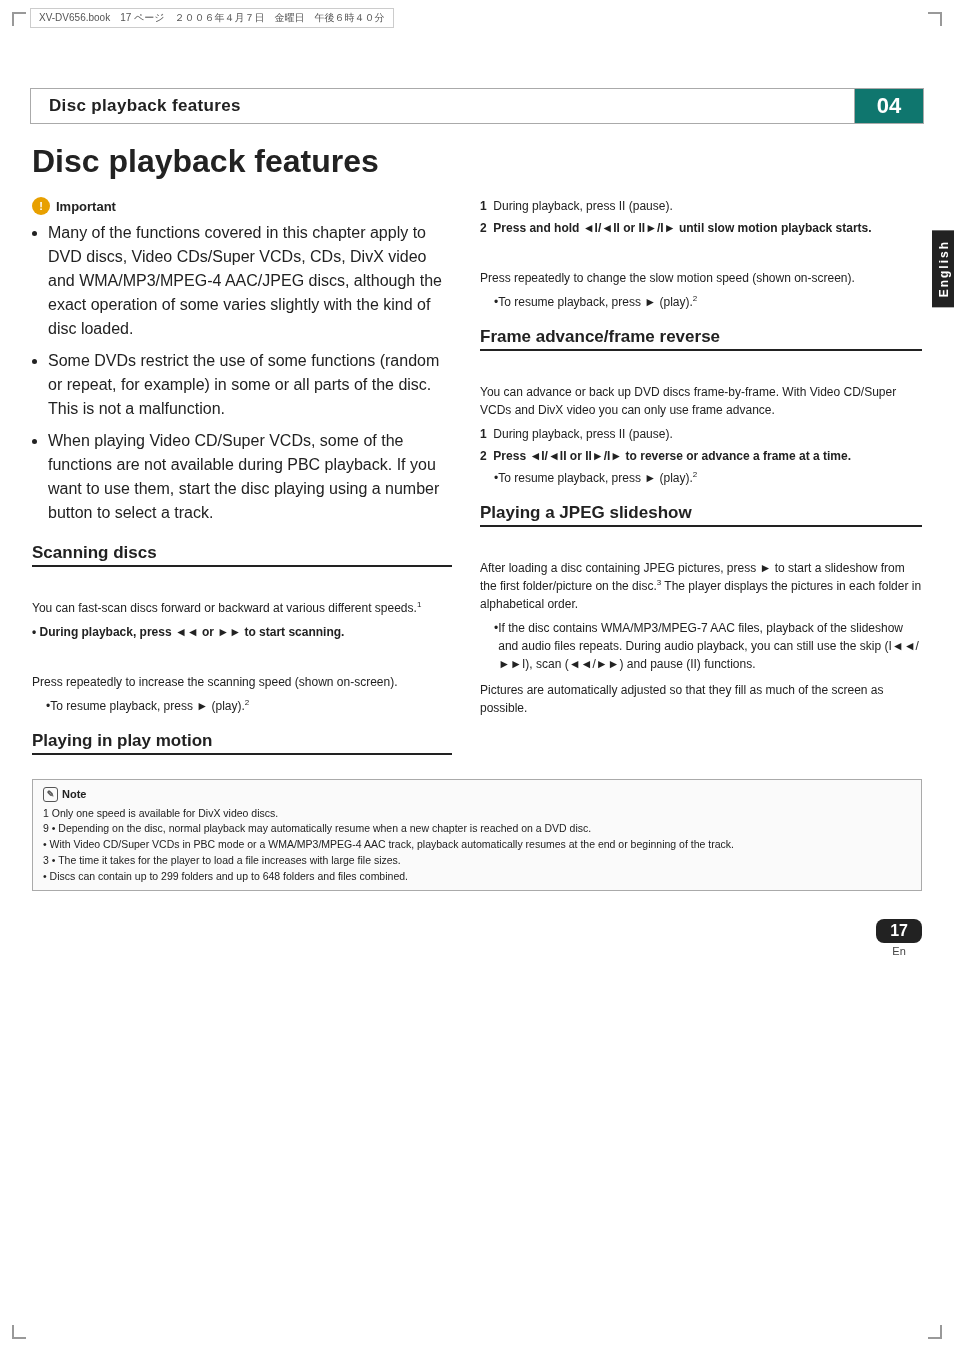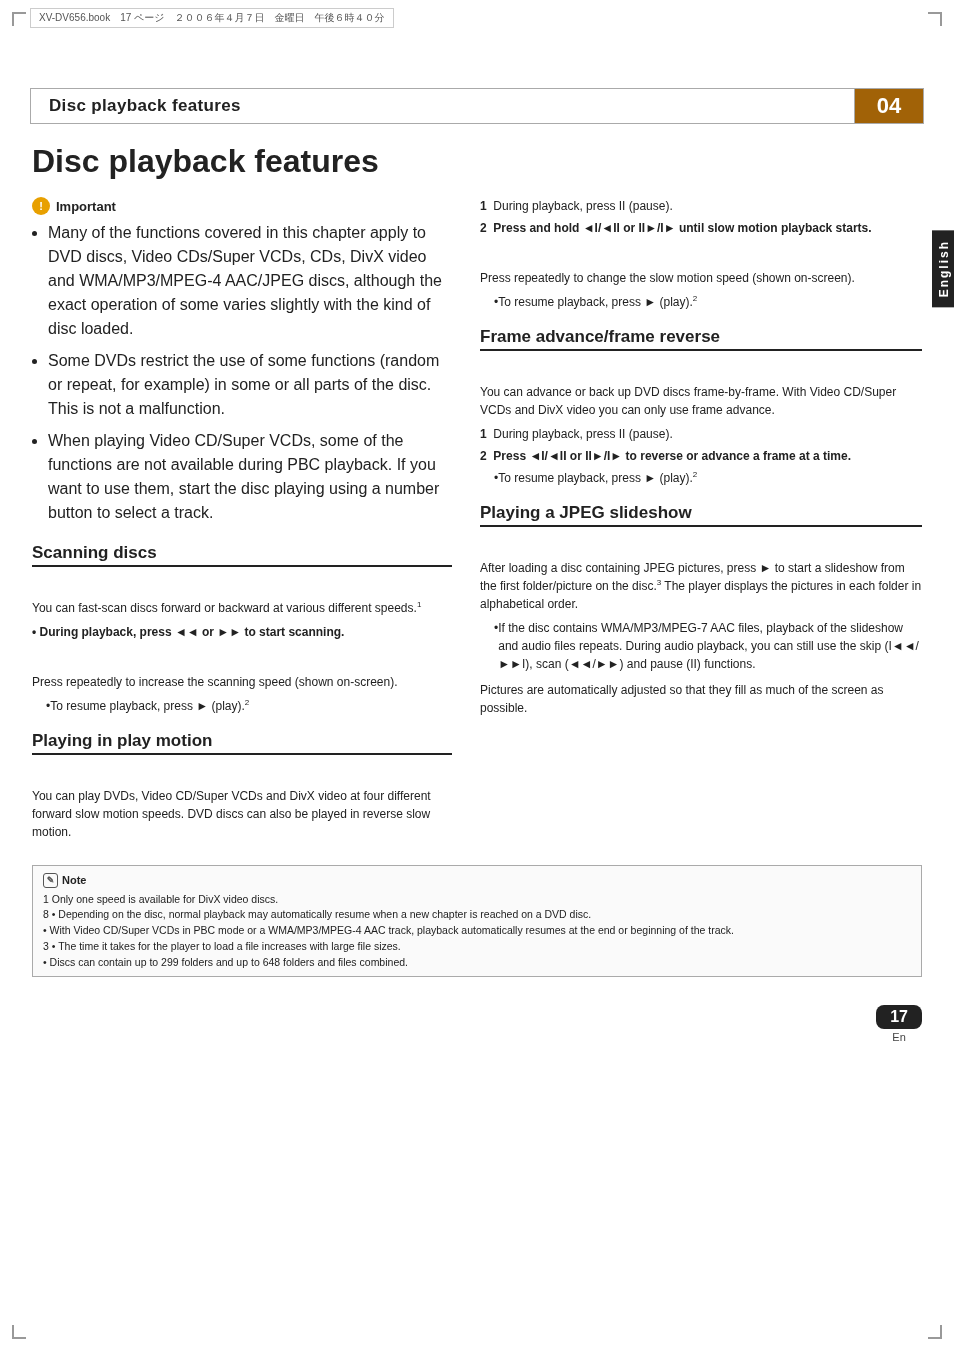--- a/index.html
+++ b/index.html
@@ -31,21 +31,21 @@
     }
     .header-title {
       font-size: 17px;
       font-weight: bold;
       letter-spacing: 0.02em;
     }
     .header-chapter-badge {
       display: flex;
       align-items: center;
       justify-content: center;
-      background: #a16207;
+      background: #0f766e;
       color: #fff;
       font-size: 22px;
       font-weight: bold;
       width: 68px;
       min-width: 68px;
     }
 
     
     .english-tab {
       position: absolute;
@@ -297,21 +297,20 @@
       <div class="section-step">
         <strong>• <span>During playback, press ◄◄ or ►► to start scanning.</span></strong>
       </div>
       <div class="section-body">Press repeatedly to increase the scanning speed (shown on-screen).</div>
       <div class="bullet-item">
         <span>To resume playback, press ► (play).</span>
           <sup>2</sup>
       </div>
 
       <div class="section-title">Playing in play motion</div>
-      <div class="section-body">You can play DVDs, Video CD/Super VCDs and DivX video at four different forward slow motion speeds. DVD discs can also be played in reverse slow motion.</div>
 
     </div>
 
     <div class="col-right">
 
       <div class="section-step">
         <span class="step-num">1</span>&nbsp;&nbsp;<span>During playback, press II (pause).</span>
       </div>
       <div class="section-step">
         <span class="step-num">2</span>&nbsp;&nbsp;<strong><span>Press and hold ◄I/◄II or II►/I► until slow motion playback starts.</span></strong>
@@ -346,21 +345,21 @@
 
     </div>
   </div>
 
   <div class="note-box">
     <div class="note-title">
       <span class="note-icon">✎</span>
       <span>Note</span>
     </div>
     <div>1  Only one speed is available for DivX video discs.</div>
-    <div>8  • Depending on the disc, normal playback may automatically resume when a new chapter is reached on a DVD disc.</div>
+    <div>9  • Depending on the disc, normal playback may automatically resume when a new chapter is reached on a DVD disc.</div>
     <div>   • With Video CD/Super VCDs in PBC mode or a WMA/MP3/MPEG-4 AAC track, playback automatically resumes at the end or beginning of the track.</div>
     <div>3  • The time it takes for the player to load a file increases with large file sizes.</div>
     <div>   • Discs can contain up to 299 folders and up to 648 folders and files combined.</div>
   </div>
 
 </div>
 
 
 <div class="page-footer">
   <div>

